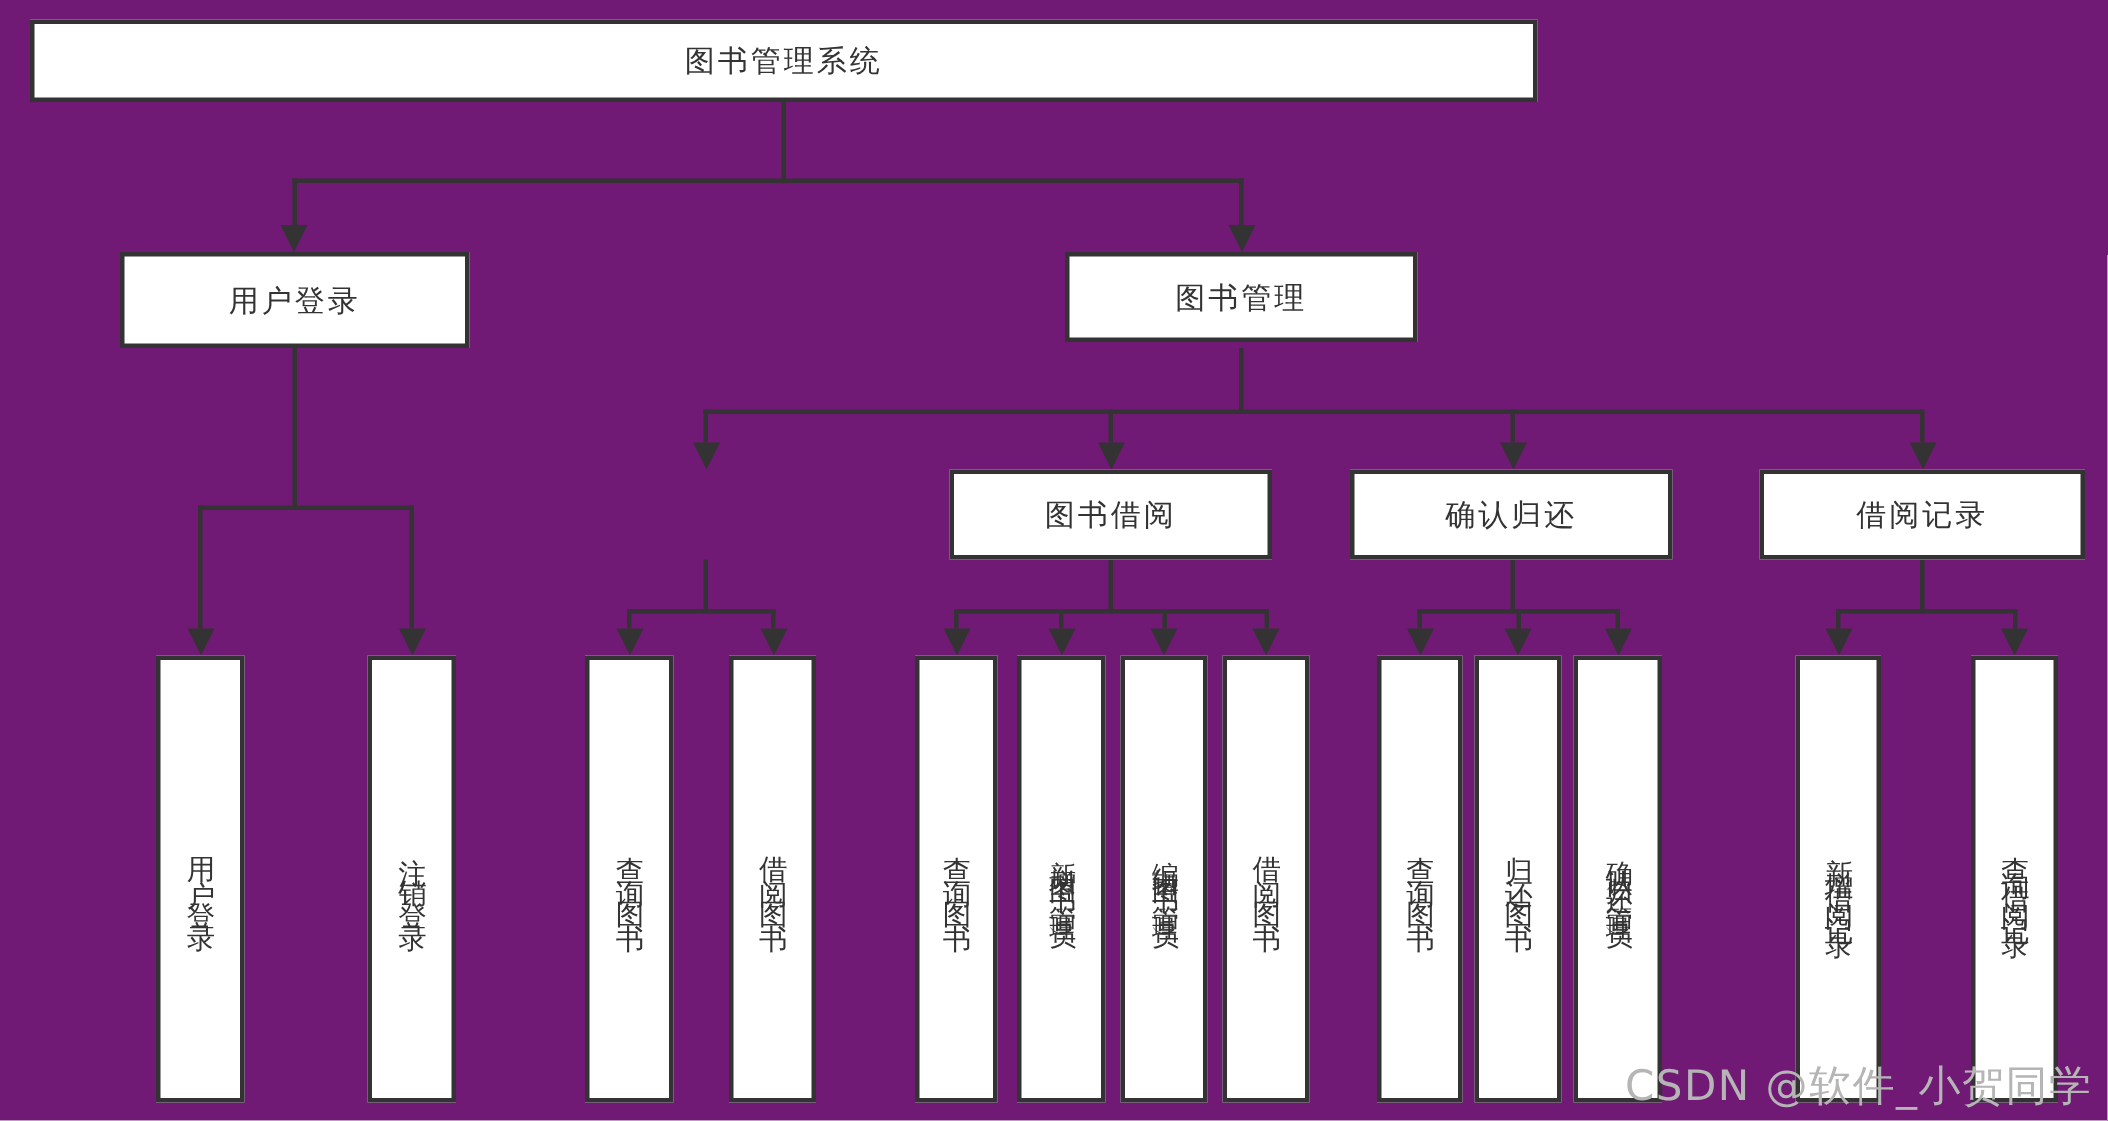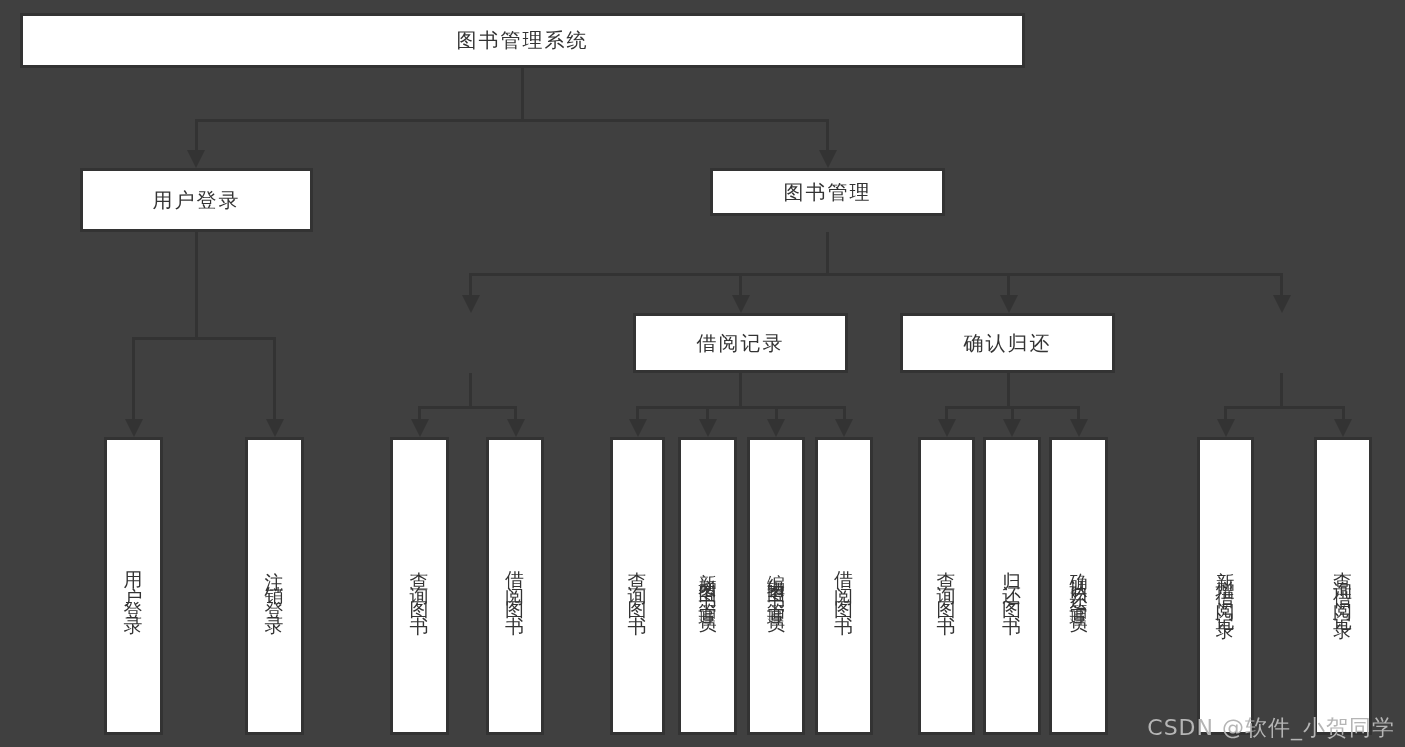--- a/index.html
+++ b/index.html
@@ -4,21 +4,21 @@
 <style>
   html, body {
     margin: 0;
     padding: 0;
     background: #ffffff;
   }
   .canvas {
     position: relative;
     width: 1405px;
     height: 747px;
-    background: #404040;
+    background: #701a75;
     font-family: "DejaVu Sans", "Liberation Sans", sans-serif;
     color: #333333;
     overflow: hidden;
   }
   
   .node {
     position: absolute;
     box-sizing: border-box;
     border: 3px solid #333333;
     background: #ffffff;
@@ -61,21 +61,21 @@
     width: 0; height: 0;
     border-left: 9px solid transparent;
     border-right: 9px solid transparent;
     border-top: 18px solid #333333;
   }
   
   .watermark {
     position: absolute;
     right: 10px;
     bottom: 4px;
-    font-size: 22px;
+    font-size: 28px;
     color: #b5b5b5;
     letter-spacing: 1px;
     z-index: 3;
     white-space: nowrap;
   }
 </style>
 </head>
 <body>
 
 <div class="canvas">
@@ -120,29 +120,32 @@
   <div class="arrow" style="left:1224px; top:406px; height:13px;"></div>
   <div class="arrow" style="left:1341.5px; top:406px; height:13px;"></div>
 
   <div class="node" style="left:20px; top:13px; width:1005px; height:55px;">
     <span>图书管理系统</span>
   </div>
 
   <div class="node" style="left:80px; top:168px; width:233px; height:64px;">
     <span>用户登录</span>
   </div>
-  <div class="node" style="left:710px; top:168px; width:235px; height:48px;">
+  <div class="node" style="left:710px; top:168px; width:235px; height:60px;">
     <span>图书管理</span>
   </div>
 
   <div class="node" style="left:633px; top:313px; width:215px; height:60px;">
-    <span>借阅记录</span>
+    <span>图书借阅</span>
   </div>
   <div class="node" style="left:900px; top:313px; width:215px; height:60px;">
     <span>确认归还</span>
+  </div>
+  <div class="node" style="left:1173px; top:313px; width:217px; height:60px;">
+    <span>借阅记录</span>
   </div>
 
   <div class="node" style="left:104px; top:437px; width:59px; height:298px;">
     <span class="vtext">用户登录</span>
   </div>
   <div class="node" style="left:245px; top:437px; width:59px; height:298px;">
     <span class="vtext">注销登录</span>
   </div>
 
   <div class="node" style="left:390px; top:437px; width:59px; height:298px;">

